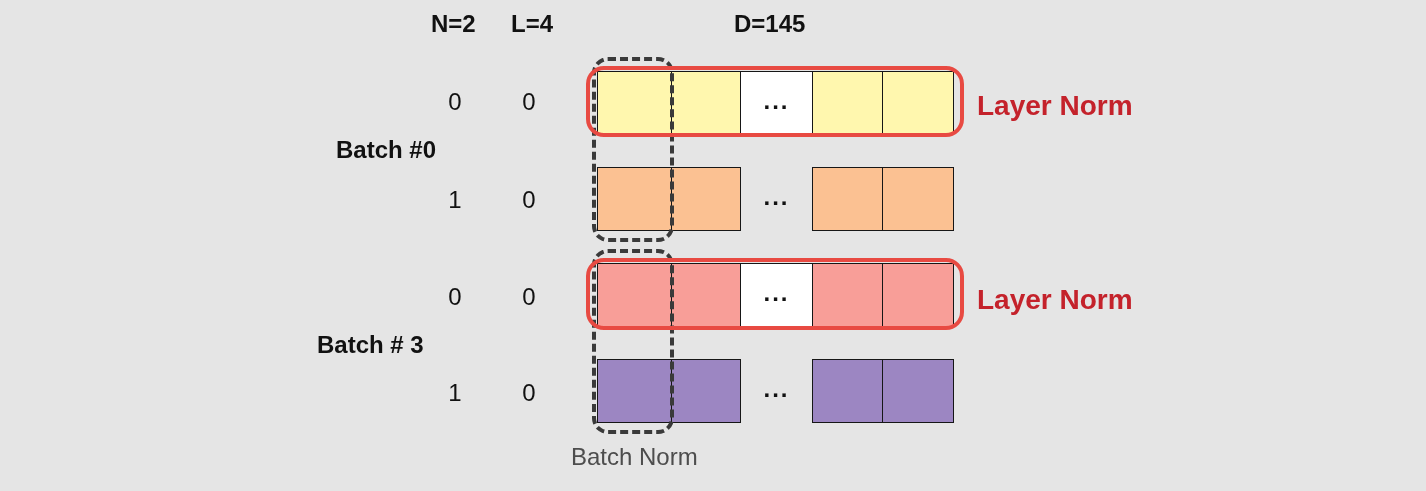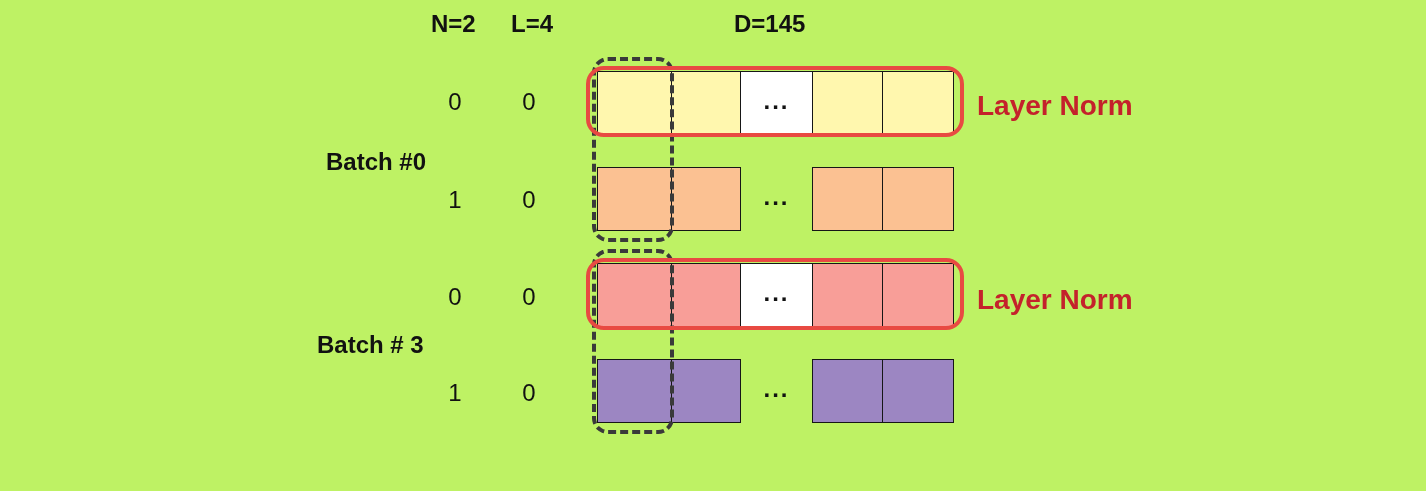--- a/index.html
+++ b/index.html
@@ -1,42 +1,42 @@
 <!DOCTYPE html>
 <html><head>
 <meta charset="utf-8">
 <style>
   html, body { margin: 0; padding: 0; background: #ffffff; }
   body { font-family: "Liberation Sans", sans-serif; }
   #canvas {
     position: relative;
     width: 1426px;
     height: 491px;
-    background: #bef264;
+    background: #e5e5e5;
     overflow: hidden;
   }
   .hdr {
     position: absolute;
     font-weight: bold;
     font-size: 24px;
     color: #111111;
     white-space: nowrap;
   }
   #hdr-n { left: 431px; top: 10px; }
   #hdr-l { left: 511px; top: 10px; }
   #hdr-d { left: 734px; top: 10px; }
 
   .batch-label {
     position: absolute;
     font-weight: bold;
     font-size: 24px;
     color: #111111;
     white-space: nowrap;
   }
-  #batch-label-0 { left: 326px; top: 136px; margin-top: 12px; }
+  #batch-label-0 { left: 336px; top: 136px; }
   #batch-label-1 { left: 317px; top: 331px; }
 
   .idx {
     position: absolute;
     font-size: 24px;
     color: #111111;
     width: 26px;
     text-align: center;
   }
   .idx-col-n { left: 442px; }
@@ -185,14 +185,15 @@
   <span class="ellipsis" id="ellipsis-3">...</span>
 
   <div class="bnorm-box" id="bnorm-box-0" style="border-color: rgb(58, 58, 58);"></div>
   <div class="bnorm-box" id="bnorm-box-1" style="border-color: rgb(58, 58, 58);"></div>
 
   <div class="lnorm-box" id="lnorm-box-0" style="border-color: rgb(232, 74, 66);"></div>
   <div class="lnorm-box" id="lnorm-box-1" style="border-color: rgb(232, 74, 66);"></div>
 
   <span class="lnorm-label" id="lnorm-label-0" style="color: rgb(196, 34, 43);">Layer Norm</span>
   <span class="lnorm-label" id="lnorm-label-1" style="color: rgb(196, 34, 43);">Layer Norm</span>
+  <span class="bnorm-label" style="color: rgb(77, 77, 77);">Batch Norm</span>
 
 </div>
 
 </body></html>

